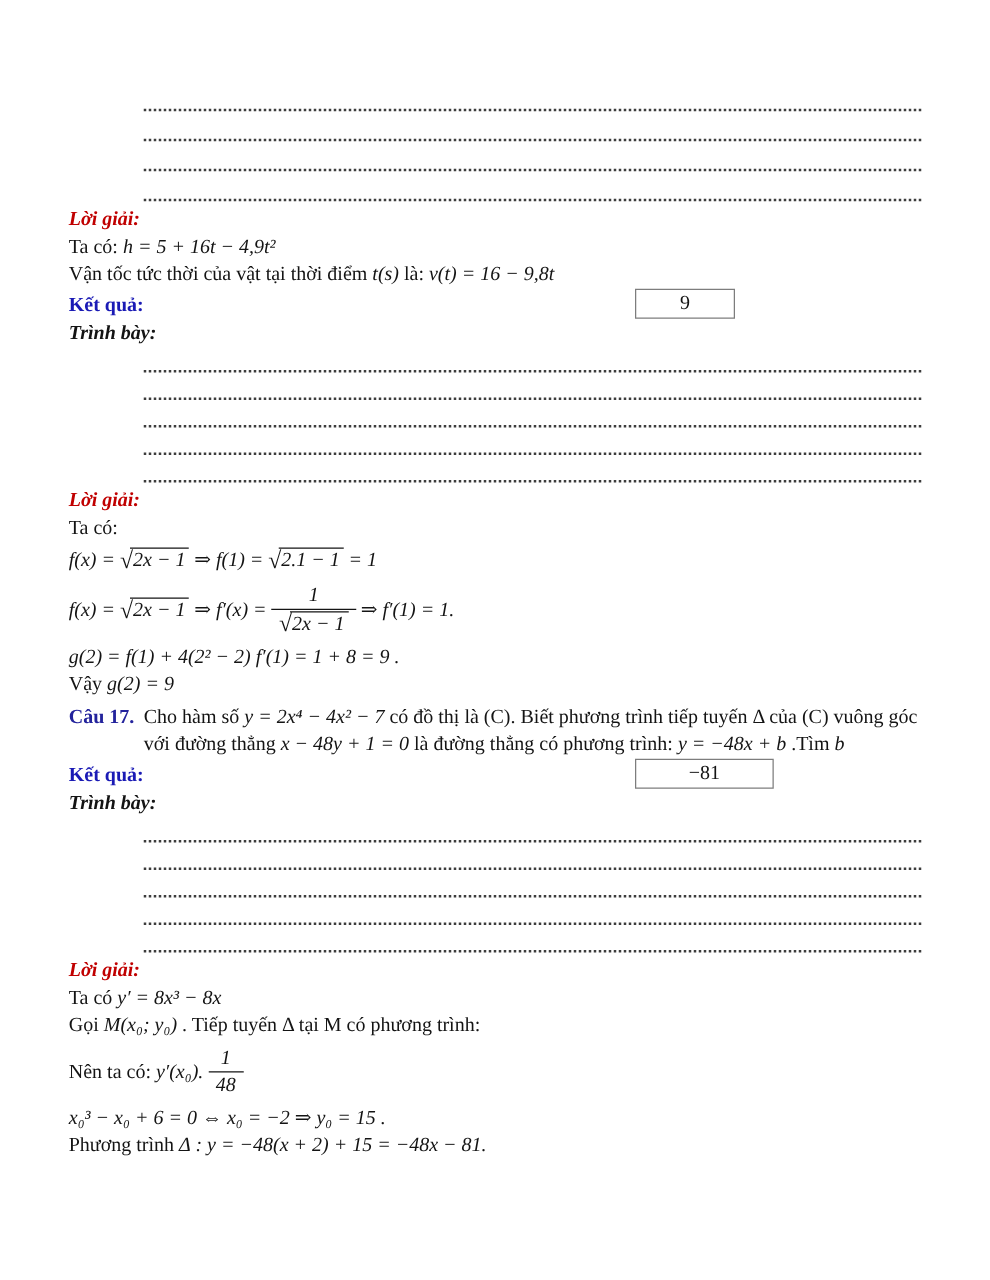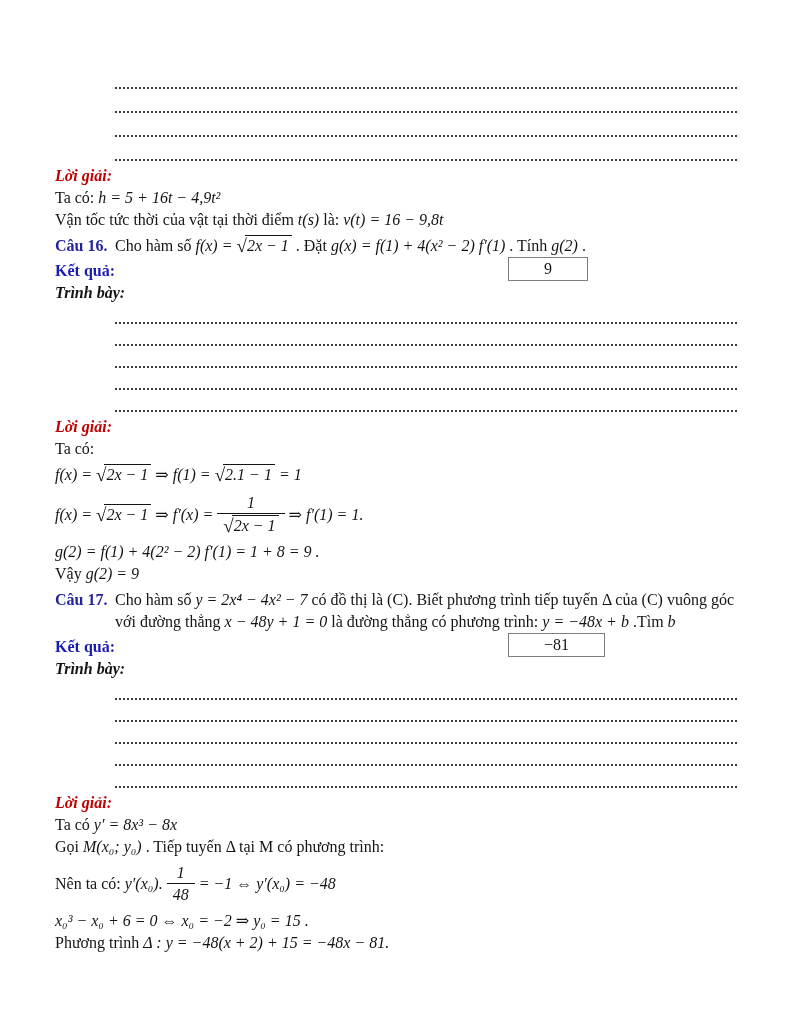--- a/index.html
+++ b/index.html
@@ -26,21 +26,21 @@
   .tb { font-weight:bold; font-style:italic; }
   .lg { color:var(--loigiai-heading,#c00000); font-weight:bold; font-style:italic; margin-top:4px; }
   .kq-row { position:relative; margin-top:3px; }
   .ans-box {
     position:absolute; left:453px; top:-3px; height:24px;
     border:1px solid var(--answer-box-border,#7d7d7d);
     display:inline-flex; align-items:center; justify-content:center;
     box-sizing:border-box; background:#fff;
   }
   .box-16 { width:80px; }
-  .box-17 { width:97px; }
+  .box-17 { width:111px; }
   .dots-block { }
   .dot-line { height:18px; margin-bottom:2px; border-bottom:2px dotted var(--dotted-line,#3c3c3c); }
   .dots-a .dot-line { height:20px; }
   
   .sqrt { display:inline-block; white-space:nowrap; }
   .rad { font-style:normal; font-size:19px; line-height:1; display:inline-block; position:relative; top:1px; margin-right:-2px; }
   .rdc { display:inline-block; border-top:1.5px solid currentColor; padding:0 3px 0 2px; line-height:1.2; }
   
   .frac { display:inline-flex; flex-direction:column; align-items:center; line-height:1.25; vertical-align:middle; text-align:center; }
   .frac .num { padding:0 6px; }
@@ -59,24 +59,20 @@
       <div class="dot-line"></div>
       <div class="dot-line"></div>
       <div class="dot-line"></div>
       <div class="dot-line"></div>
     </div>
 
   <div class="line lg ind">Lời giải:</div>
   <div class="line ind"><span>Ta có:  </span><span class="m">h = 5 + 16t − 4,9t²</span></div>
   <div class="line ind"><span>Vận tốc tức thời của vật tại thời điểm </span><span class="m">t(s)</span><span> là: </span><span class="m">v(t) = 16 − 9,8t</span></div>
 
-  <div class="line qrow gap-top">
-    <span class="cau">Câu 16.</span>
-    <div class="qbody"><span>Cho hàm số </span><span class="m">f(x) = </span><span class="sqrt"><span class="rad">√</span><span class="rdc m">2x − 1</span></span><span> . Đặt </span><span class="m">g(x) = f(1) + 4(x² − 2) f′(1)</span><span> . Tính </span><span class="m">g(2)</span><span> .</span></div>
-  </div>
   <div class="line kq-row ind">
     <span class="kq-label">Kết quả:</span>
     <span class="ans-box box-16">
         <span>9</span>
       </span>
   </div>
   <div class="line tb ind">Trình bày:</div>
   <div class="dots-block ind">
       <div class="dot-line"></div>
       <div class="dot-line"></div>
@@ -133,19 +129,18 @@
   <div class="line ind"><span>Ta có  </span><span class="m">y′ = 8x³ − 8x</span></div>
   <div class="line ind"><span>Gọi </span><span class="m">M(x₀; y₀)</span><span> . Tiếp tuyến Δ tại M có phương trình:</span></div>
 
   <div class="math-line tall ind">
     <span>Nên ta có: </span>
     <span class="m">y′(x₀).</span>
     <span class="frac">
       <span class="num m">1</span>
       <span class="den m">48</span>
     </span>
-    <span class="m"> = −1 ⇔ y′(x₀) = −48</span>
   </div>
 
   <div class="line fml m">x₀³ − x₀ + 6 = 0 ⇔ x₀ = −2 ⇒ y₀ = 15 .</div>
   <div class="line fml"><span>Phương trình </span><span class="m">Δ : y = −48(x + 2) + 15 = −48x − 81.</span></div>
 
 </div>
 
 </body></html>

